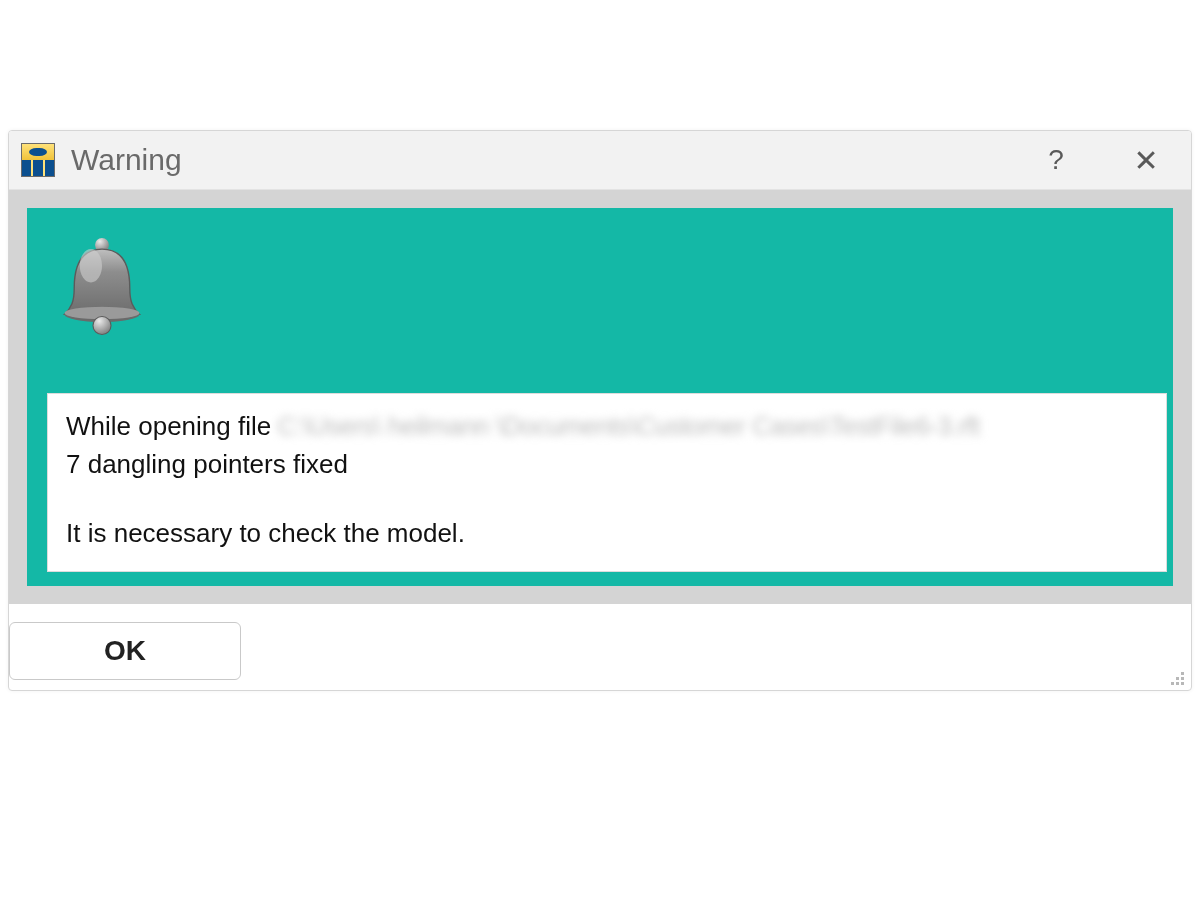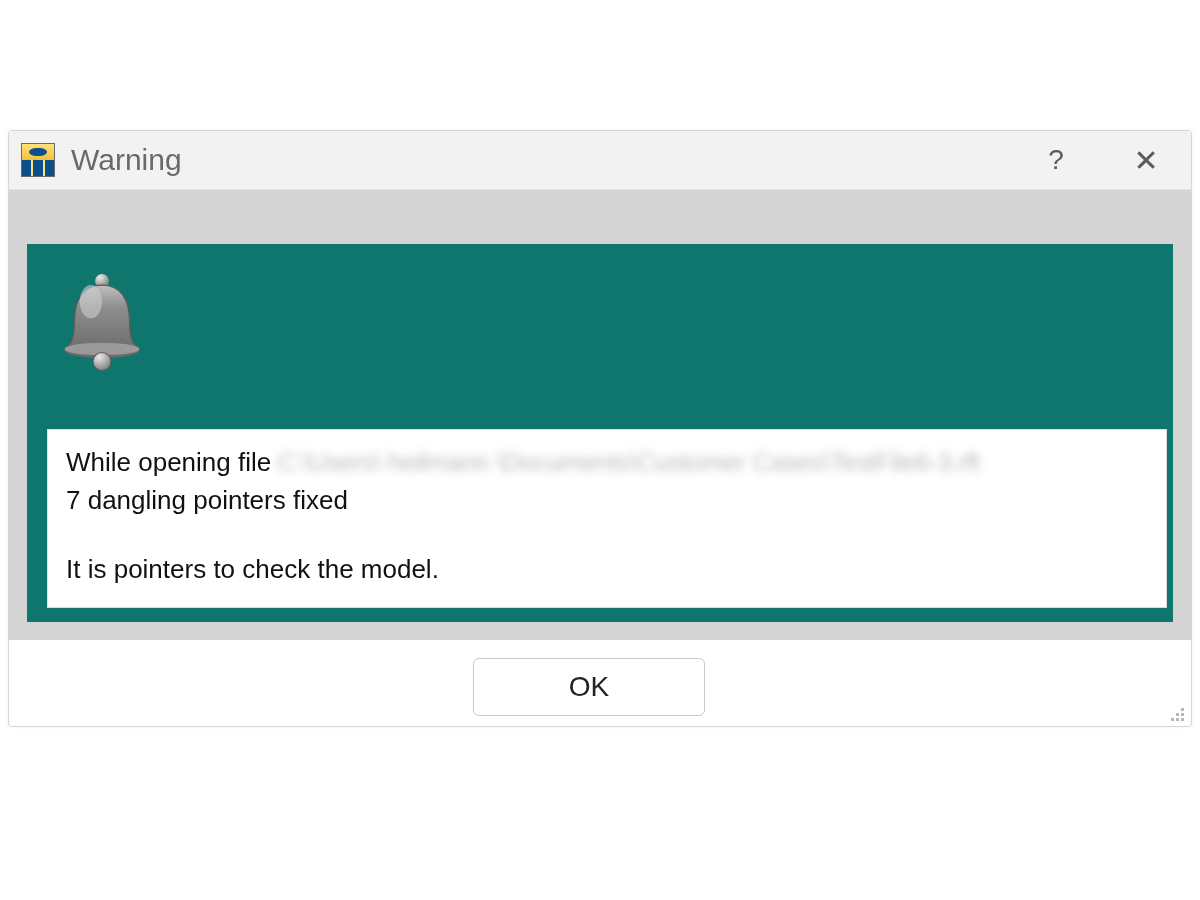--- a/index.html
+++ b/index.html
@@ -81,23 +81,22 @@
     cursor: pointer;
   }
   .titlebar .ctl.close { font-size: 30px; }
 
   
   .body-frame {
     background: #d4d4d4;
     padding: 18px;
   }
   .body-inner {
-    background: #0f766e;
+    background: #14b8a6;
     padding: 30px 6px 14px 20px;
-    margin-top: 36px;
   }
 
   
   .bell-wrap {
     margin-left: 10px;
     margin-bottom: 55px;
   }
   .bell-wrap svg {
     width: 90px;
     height: 100px;
@@ -125,23 +124,24 @@
     filter: blur(4px);
     letter-spacing:-0.5px;
     flex:1;
     overflow:hidden;
   }
   .msg-gap{ height: 32px; }
 
   
   .footer {
     display: flex;
-    justify-content: center;
+    justify-content: flex-start;
     padding: 18px 22px 10px 0;
     position: relative;
+    font-weight: bold;
   }
   .ok-btn {
     min-width: 230px;
     height: 56px;
     border: 1px solid #c9c9c9;
     border-radius: 6px;
     background: #ffffff;
     font-size: 28px;
     color: #222;
     display: flex;
@@ -209,21 +209,21 @@
         </svg>
       </div>
 
       <div class="msg-panel">
         <div class="msg-line1-wrap">
           <span>While opening file</span>
           <span class="blurred-path">C:\Users\ heilmann \Documents\Customer Cases\TestFile6-3.rft</span>
         </div>
         <div>7 dangling pointers fixed</div>
         <div class="msg-gap"></div>
-        <div>It is pointers to check the model.</div>
+        <div>It is necessary to check the model.</div>
       </div>
 
     </div>
   </div>
 
   <div class="footer">
     <div class="ok-btn">OK</div>
     <div class="resize-grip">
       <svg viewBox="0 0 18 18">
         <g fill="#b8b8b8">

